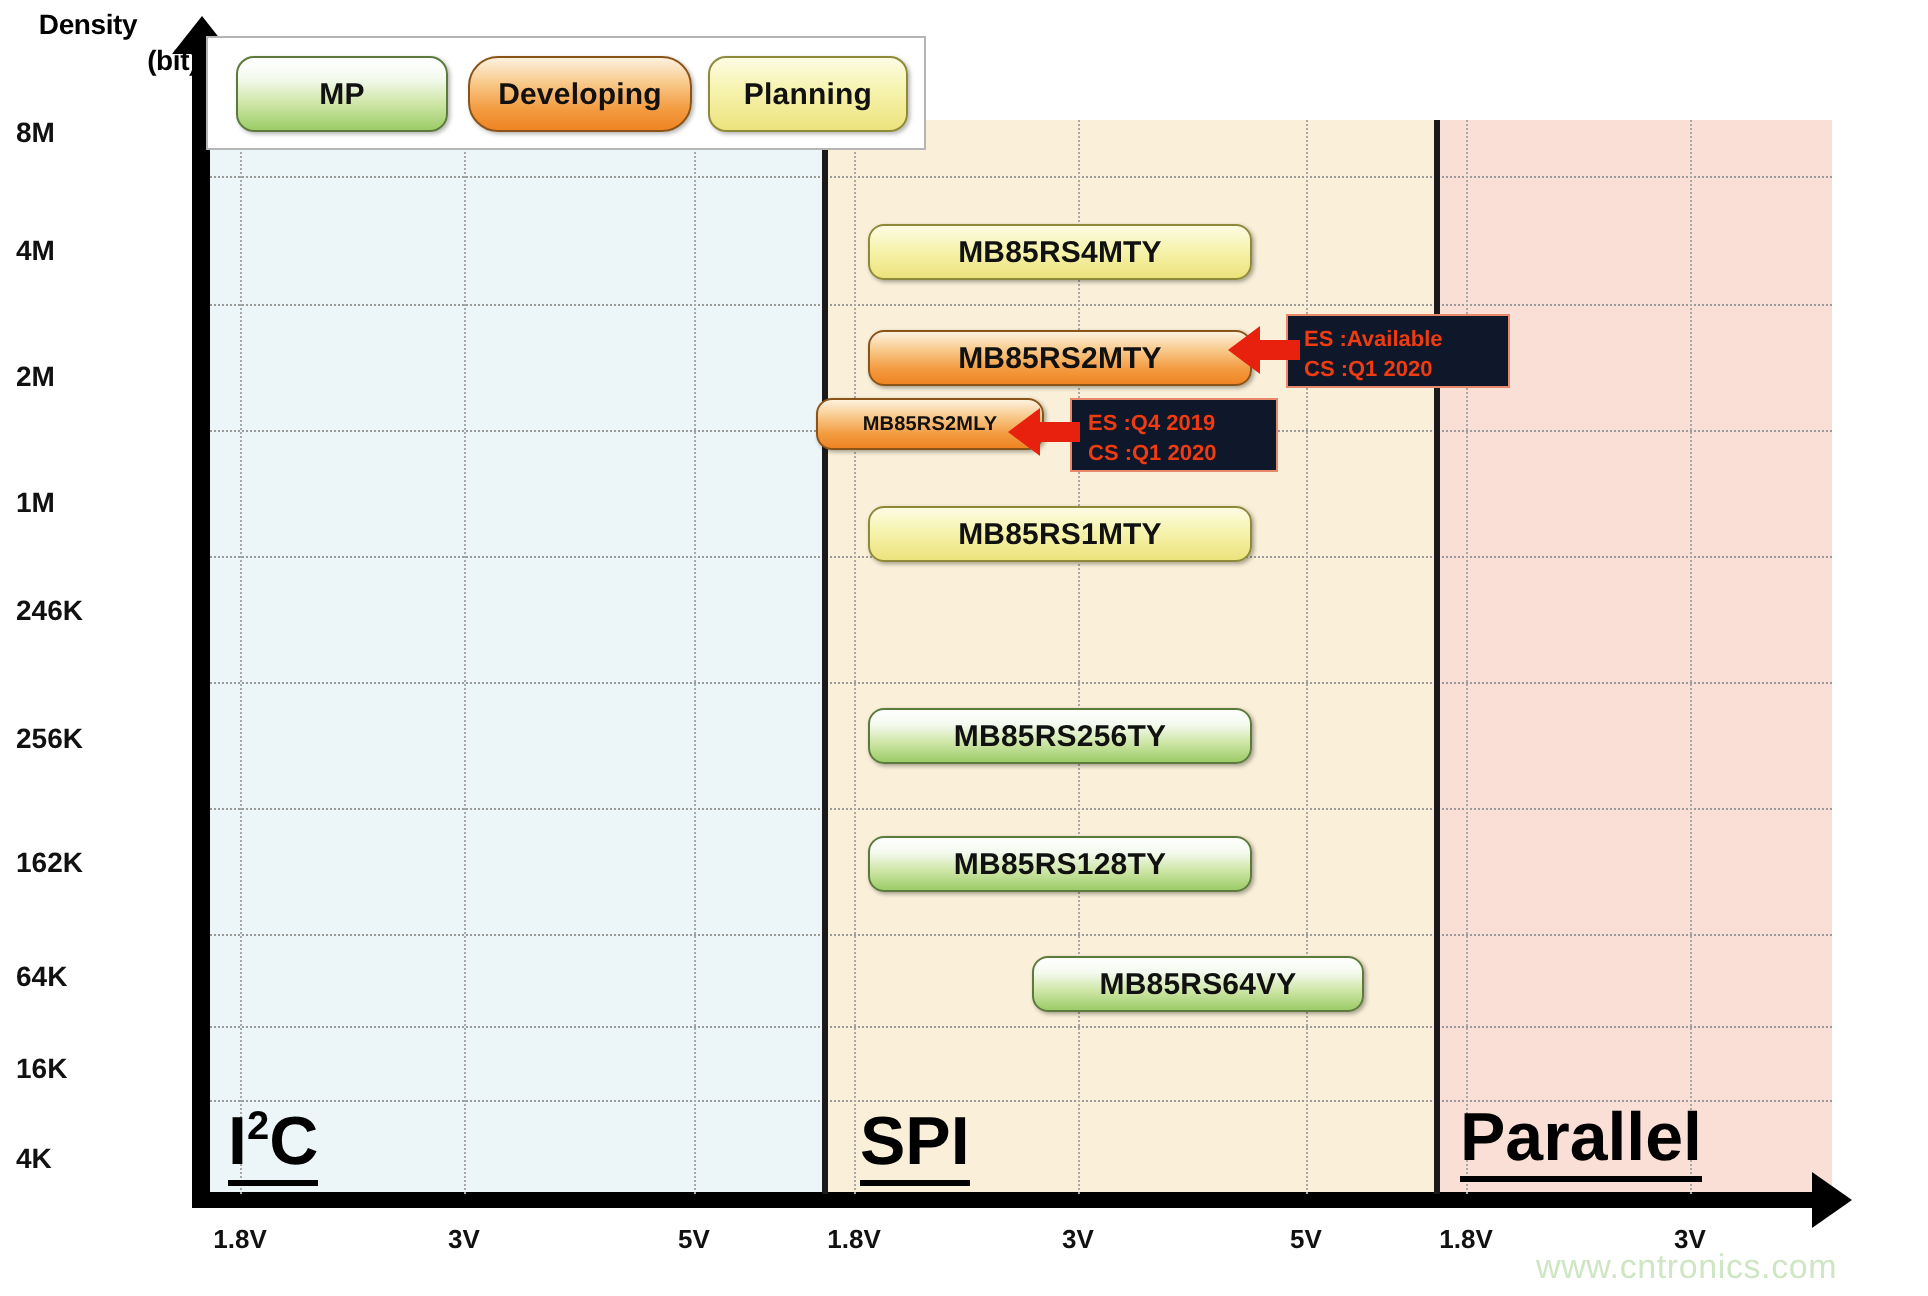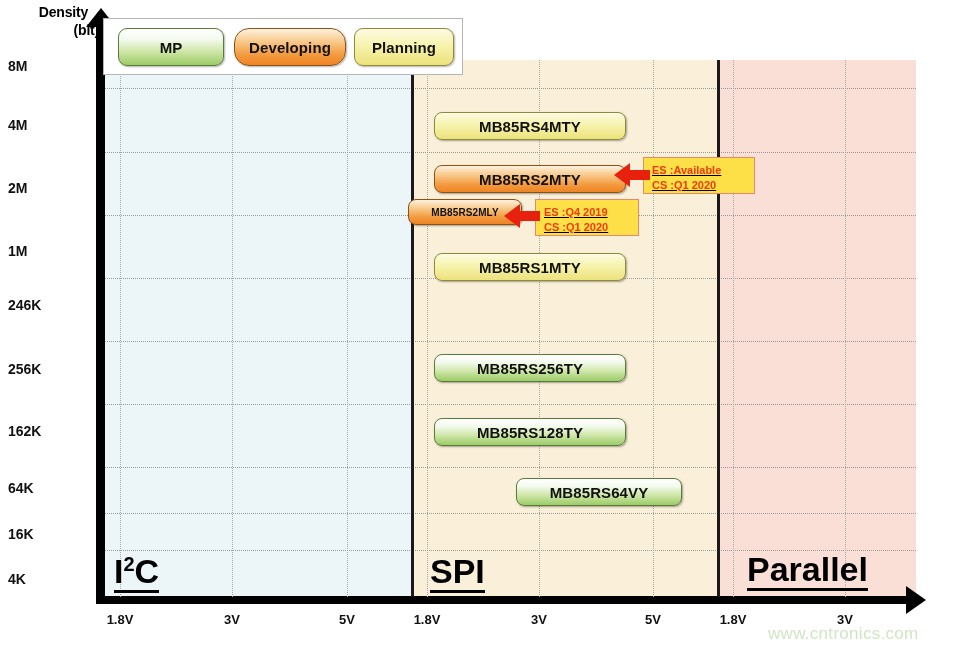--- a/index.html
+++ b/index.html
@@ -4,21 +4,21 @@
 <style>
   html,body{margin:0;padding:0;background:#ffffff;}
   body{width:964px;height:648px;position:relative;overflow:hidden;
        font-family:"Liberation Sans","DejaVu Sans",sans-serif;}
 
   #root{position:absolute;inset:0;background:#fff;}
 
   
   .axis-title{position:absolute;font-weight:bold;font-size:14px;color:#000;
               text-align:right;white-space:nowrap;letter-spacing:-.2px;}
-  #density-label{left:0;top:4px;width:88px;}
+  #density-label{left:0;top:4px;width:88px;text-align:center;}
   #bit-label{left:11px;top:22px;width:88px;text-align:right;}
 
   
   .ytick{position:absolute;right:0;width:84px;
          font-weight:bold;font-size:14px;color:#111;white-space:nowrap;}
   #ylabels{position:absolute;left:0;top:0;width:92px;height:648px;}
 
   
   #yaxis-line{position:absolute;left:96px;top:22px;width:9px;height:582px;background:#000;}
   #yaxis-arrow{position:absolute;left:86px;top:8px;width:0;height:0;
@@ -44,21 +44,21 @@
   .vgrid{position:absolute;top:0;height:537px;width:0;
          border-left:1px dotted #a8a8a8;z-index:2;}
 
   
   .proto{position:absolute;font-weight:bold;color:#000;z-index:7;
          border-bottom:3px solid #000;line-height:1;padding-bottom:2px;
          white-space:nowrap;}
   #proto-i2c{left:114px;top:554px;font-size:34px;}
   #proto-i2c sup{font-size:20px;vertical-align:super;line-height:0;}
   #proto-spi{left:430px;top:554px;font-size:34px;}
-  #proto-par{left:730px;top:552px;font-size:34px;margin-left:17px;}
+  #proto-par{left:730px;top:552px;font-size:34px;}
 
   
   #xlabels{position:absolute;left:0;top:612px;width:964px;height:24px;}
   .xtick{position:absolute;font-weight:bold;font-size:13px;color:#111;
          transform:translateX(-50%);white-space:nowrap;}
 
   
   .pbox{position:absolute;border-radius:8px;border:1px solid #4a4a4a;
         display:flex;align-items:center;justify-content:center;
         font-weight:bold;color:#111;z-index:12;
@@ -76,22 +76,22 @@
           background:#fff;border:1px solid #b5b5b5;z-index:30;}
   .lbox{position:absolute;top:9px;height:36px;border-radius:9px;
         border:1px solid #555;display:flex;align-items:center;justify-content:center;
         font-weight:bold;font-size:15px;color:#111;
         box-shadow:1px 1px 2px rgba(0,0,0,.3);}
   #leg-mp{left:14px;width:104px;}
   #leg-dev{left:130px;width:110px;border-radius:15px;}
   #leg-plan{left:250px;width:98px;}
 
   
-  .callout{position:absolute;background:#fde047;border:1px solid #e8896b;
-           z-index:25;padding:5px 8px;box-sizing:border-box;text-decoration:underline;}
+  .callout{position:absolute;background:#0f172a;border:1px solid #e8896b;
+           z-index:25;padding:5px 8px;box-sizing:border-box;}
   .callout .cline{color:#ee3b11;font-weight:bold;font-size:11px;
                   line-height:15px;white-space:nowrap;}
   #callout-1{left:643px;top:157px;width:112px;height:37px;}
   #callout-2{left:535px;top:199px;width:104px;height:37px;}
 
   .arrow{position:absolute;z-index:26;}
   .arrow .shaft{position:absolute;left:14px;top:7px;width:22px;height:10px;background:#e8200e;}
   .arrow .head{position:absolute;left:0;top:0;width:0;height:0;
                border-top:12px solid transparent;border-bottom:12px solid transparent;
                border-right:16px solid #e8200e;}

